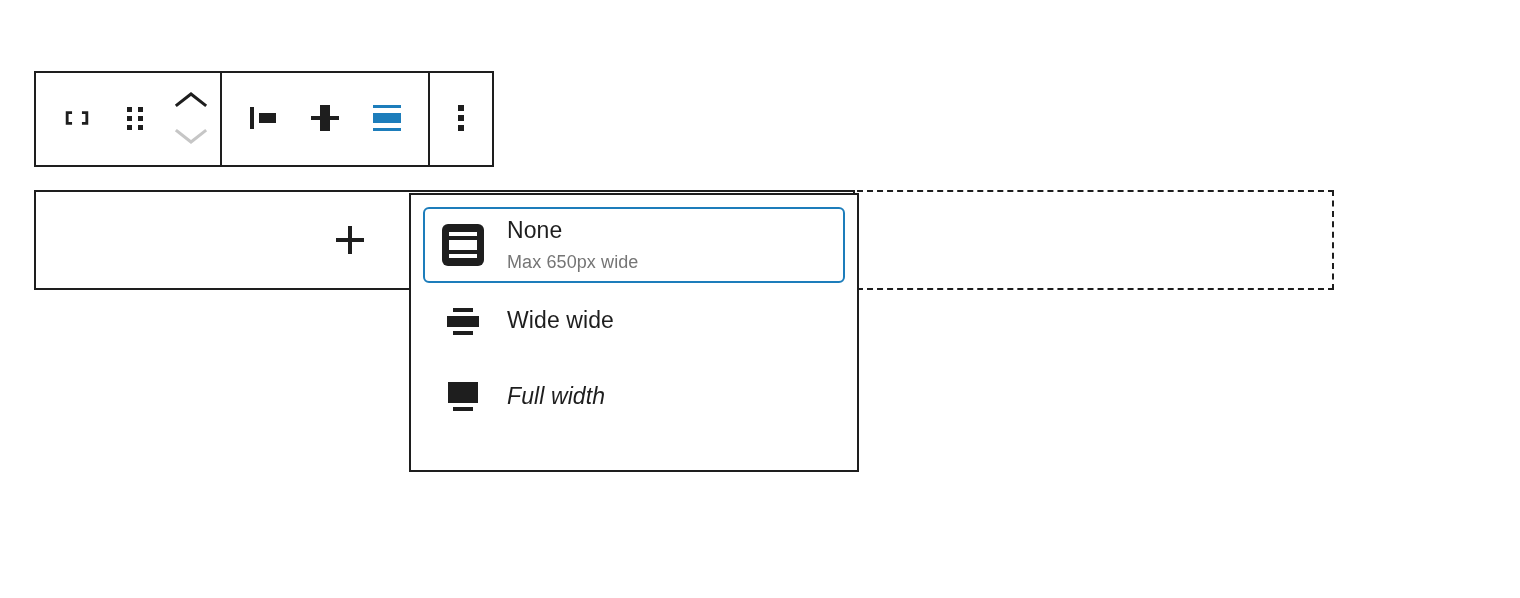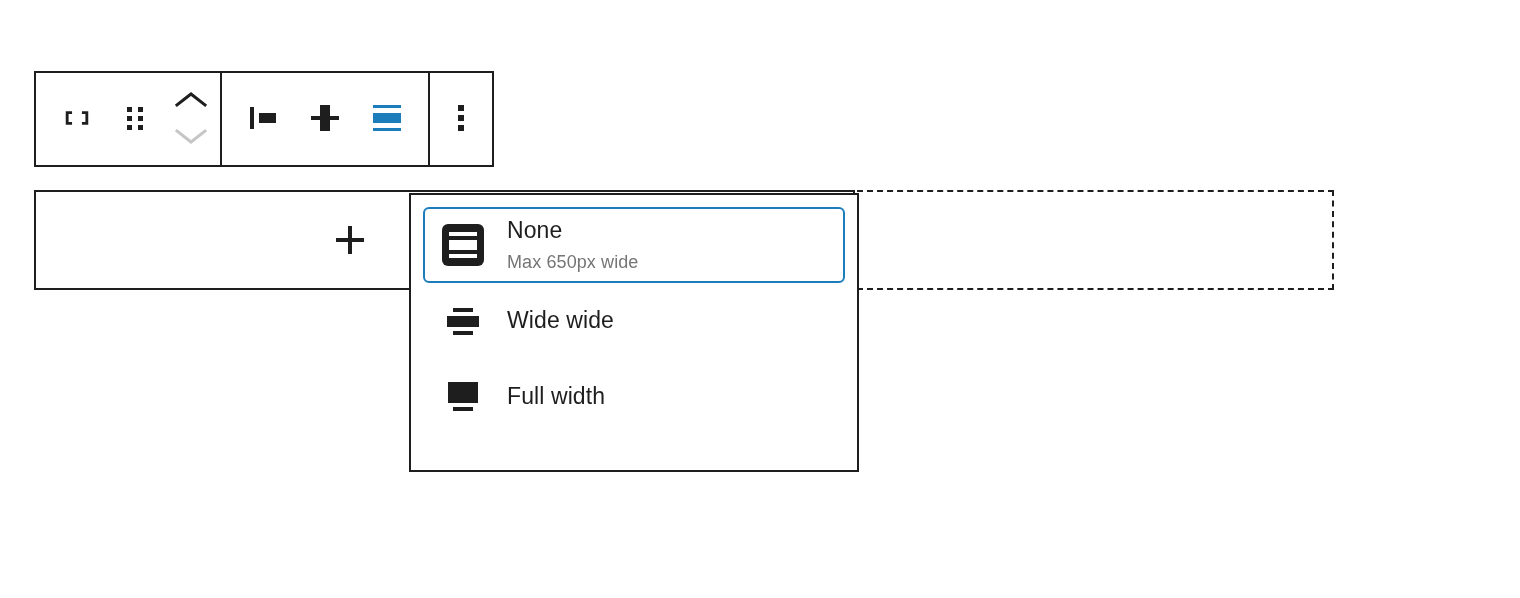--- a/index.html
+++ b/index.html
@@ -167,21 +167,21 @@
     font-size: 23px;
     color: #1e1e1e;
     letter-spacing: 0.1px;
   }
   .mi-sub {
     font-size: 18px;
     color: #757575;
     letter-spacing: 0.1px;
     margin-top: 8px;
   }
-  .menu-item.no-sub .mi-title { font-size: 23px; }
+  .menu-item.no-sub .mi-title { font-size: 23px; font-style: italic; }
 </style>
 </head>
 <body>
 
 <div class="block-toolbar">
 
   <div class="toolbar-group">
 
     <button class="tb-btn pad-l">
       <span class="ico">

